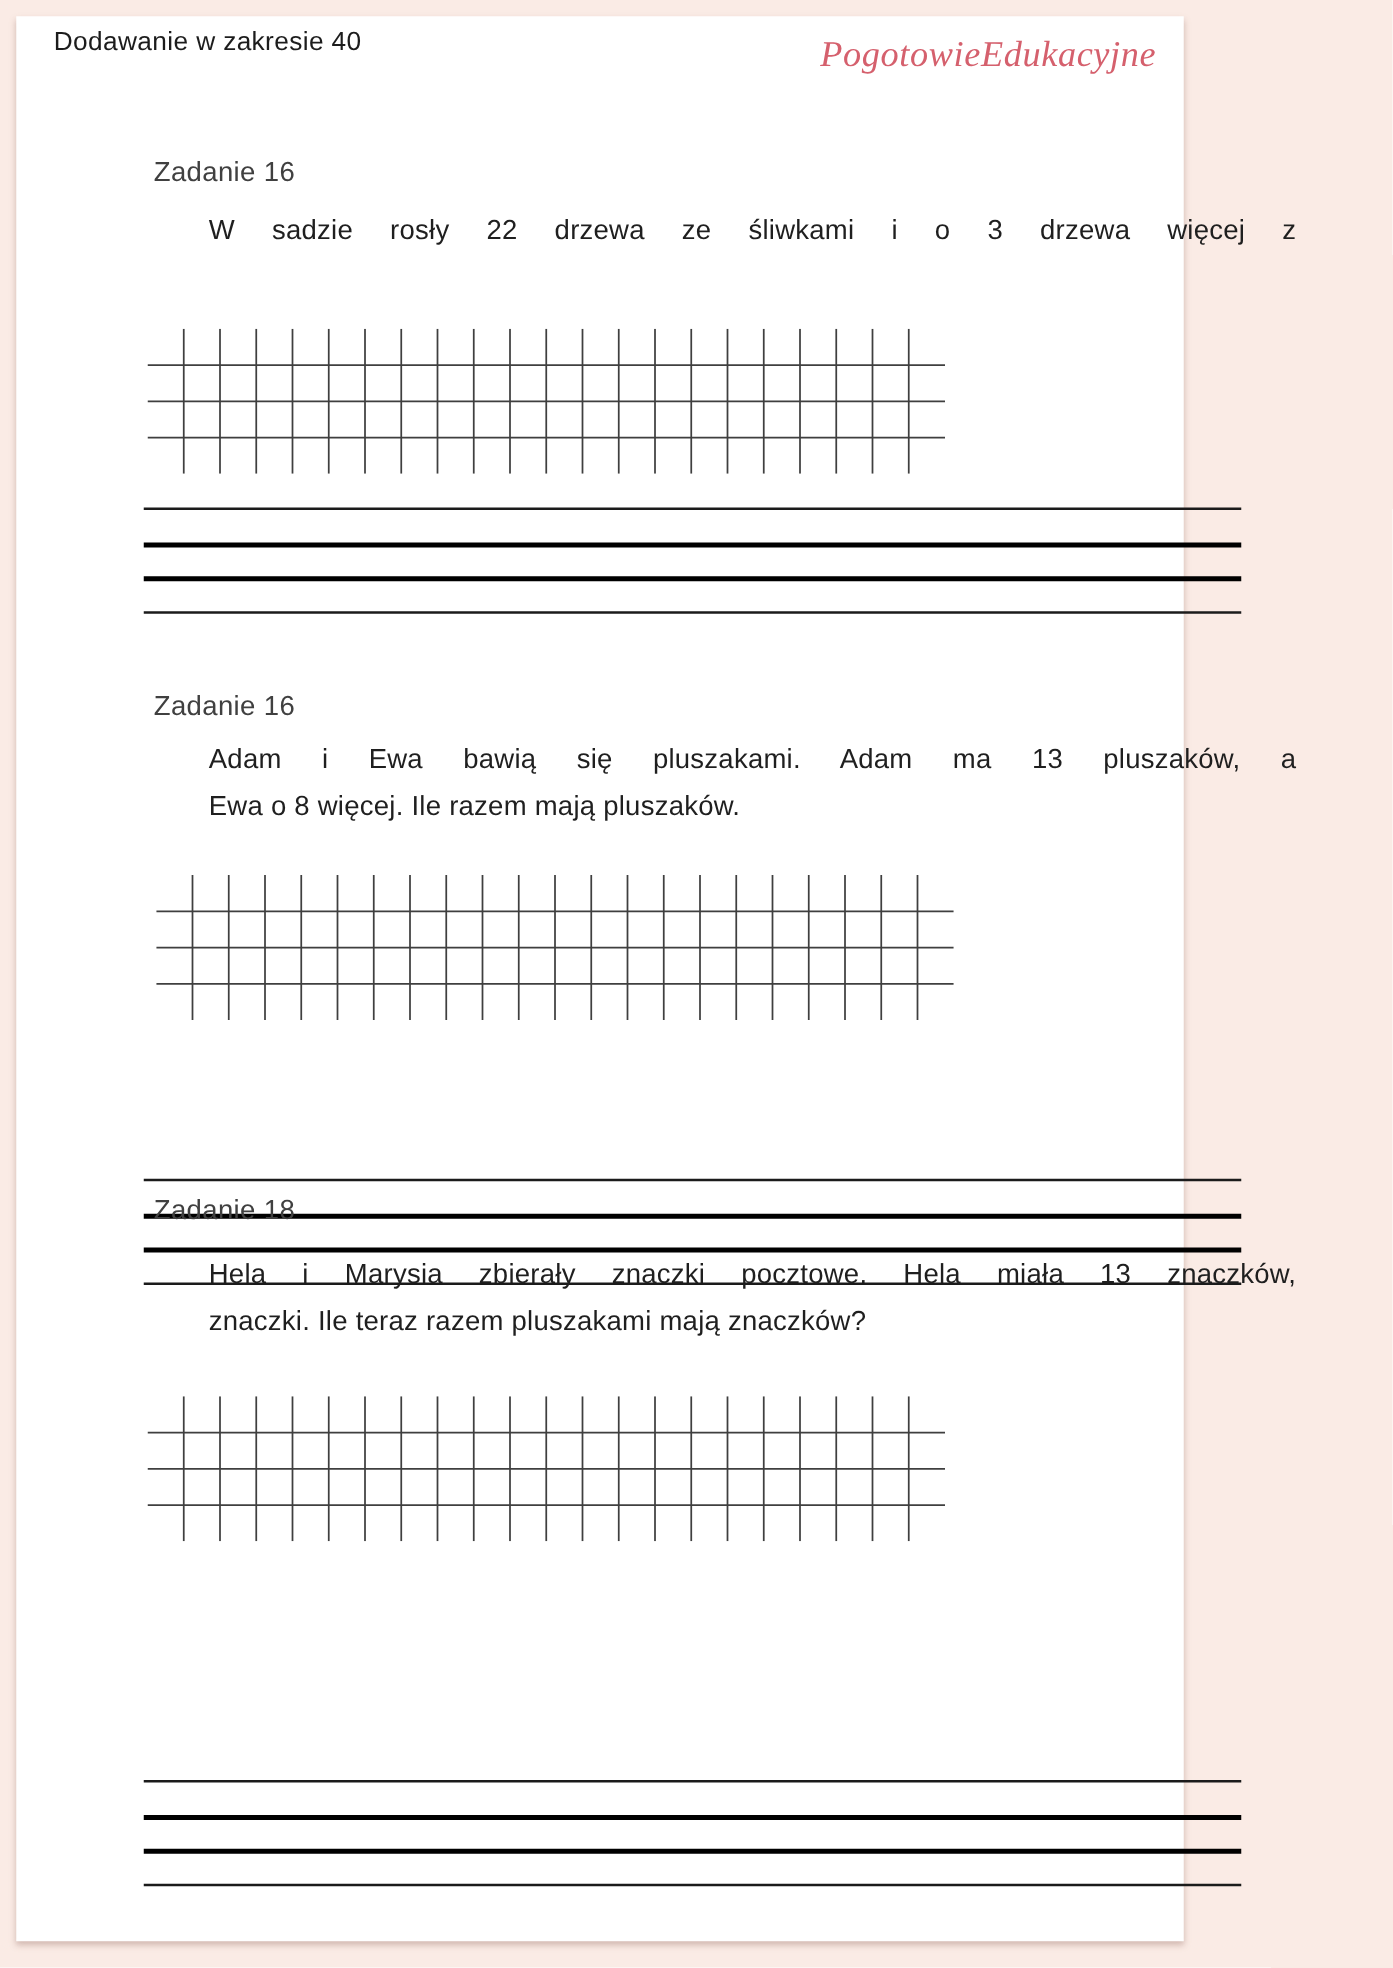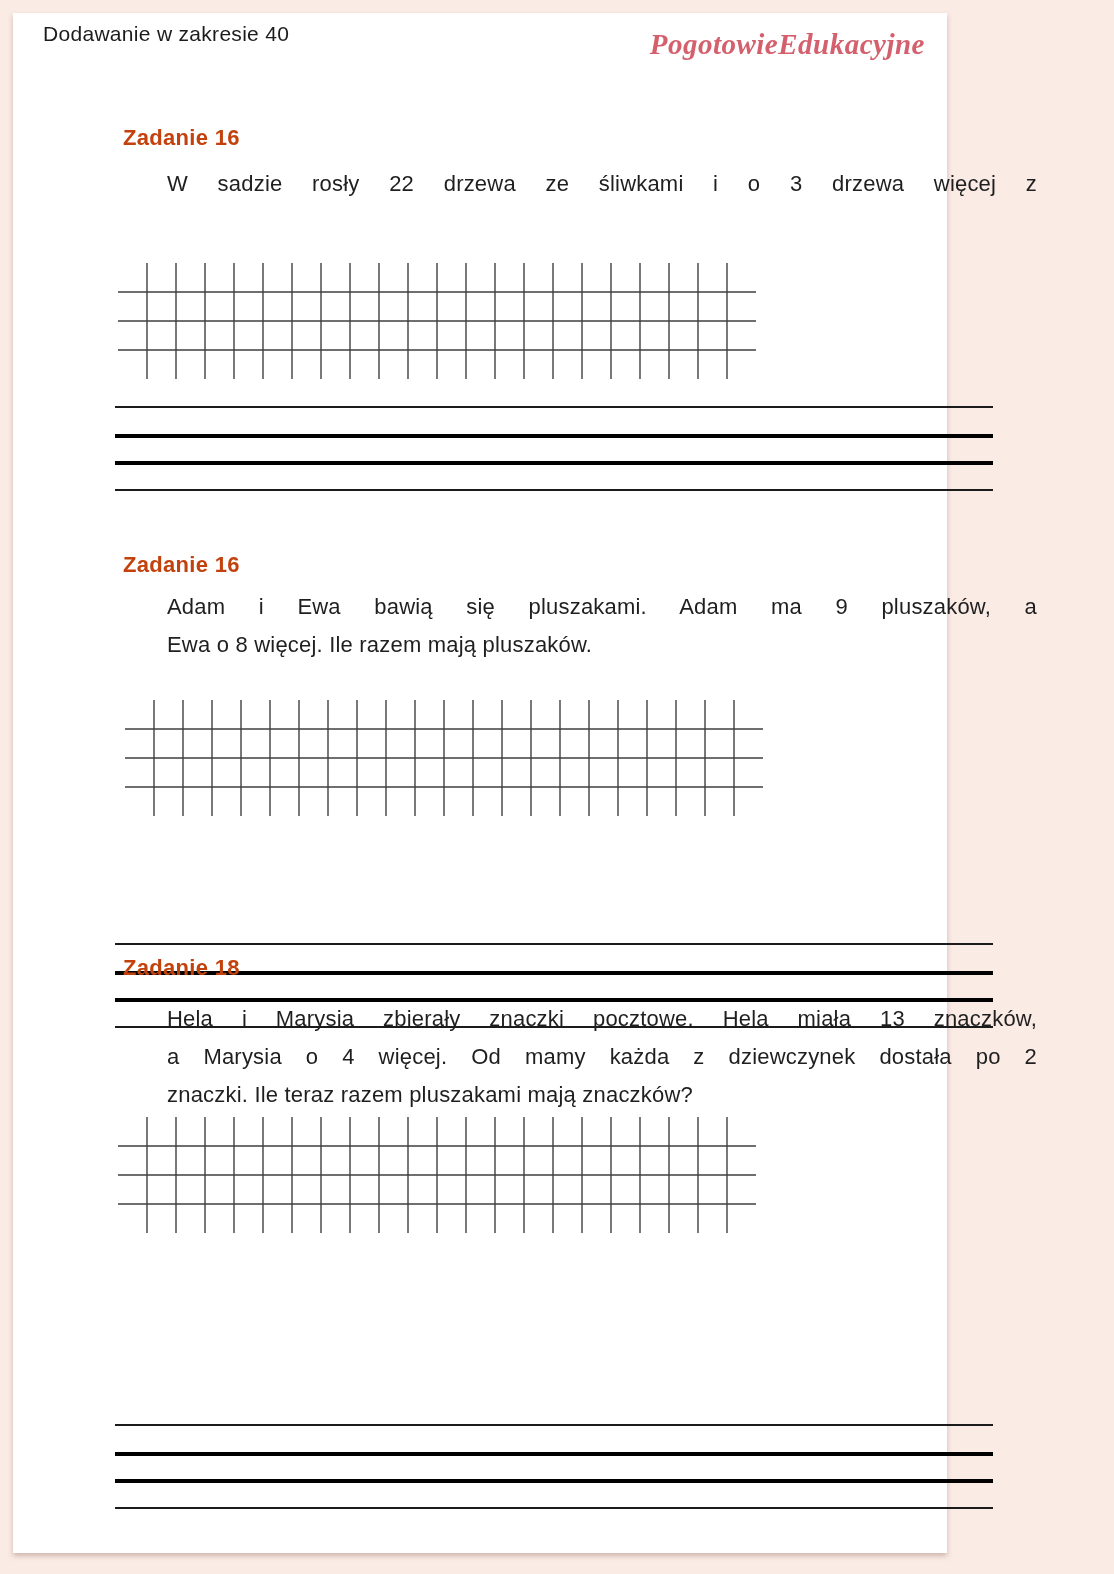--- a/index.html
+++ b/index.html
@@ -31,34 +31,34 @@
     line-height: 26px;
     letter-spacing: 0.3px;
     color: #1c1c1c;
   }
   .logo {
     position: absolute;
     top: 14px;
     right: 22px;
     font-family: cursive;
     font-style: italic;
-    font-weight: 700;
+    font-weight: 400;
     font-size: 29px;
     line-height: 34px;
     letter-spacing: 0.5px;
     color: #d5606d;
   }
   .abs { position: absolute; left: 110px; width: 870px; }
   .task-title {
     margin: 0;
     font-size: 22px;
-    font-weight: 700;
+    font-weight: 400;
     line-height: 30px;
     letter-spacing: 0.3px;
-    color: #c2410c;
+    color: #404040;
   }
   .task-body { font-size: 22px; letter-spacing: 0.2px; margin-left: 44px; }
   .bline { line-height: 38px; white-space: normal; }
   .bline.just { text-align: justify; text-align-last: justify; }
   .grid-wrap { margin-left: -5px; height: 116px; }
   #t17-grid { margin-left: 2px; }
   .grid-wrap svg { display: block; }
   .rules { position: relative; margin-left: -8px; width: 878px; height: 90px; }
   .rule { position: absolute; left: 0; width: 100%; height: 0; }
   .rule.thin  { border-top: 2px solid #1b1b1b; }
@@ -106,21 +106,21 @@
     </div>
   <div class="abs rules" style="top:393px">
       <div class="rule thin" style="top: 0px;"></div>
       <div class="rule thick" style="top: 28px;"></div>
       <div class="rule thick" style="top: 55px;"></div>
       <div class="rule thin" style="top: 83px;"></div>
     </div>
 
   <h2 class="abs task-title" style="top:537px">Zadanie 16</h2>
   <div class="abs task-body" style="top:575px">
-      <div class="bline just">Adam i Ewa bawią się pluszakami. Adam ma 9 pluszaków, a</div>
+      <div class="bline just">Adam i Ewa bawią się pluszakami. Adam ma 13 pluszaków, a</div>
       <div class="bline">Ewa o 8 więcej. Ile razem mają pluszaków.</div>
     </div>
   <div class="abs grid-wrap" style="top:687px" id="t17-grid">
       <svg width="638" height="116" xmlns="http://www.w3.org/2000/svg">
         <line x1="29" y1="0" x2="29" y2="116" stroke="#3f3f3f" stroke-width="1.4"></line>
         <line x1="58" y1="0" x2="58" y2="116" stroke="#3f3f3f" stroke-width="1.4"></line>
         <line x1="87" y1="0" x2="87" y2="116" stroke="#3f3f3f" stroke-width="1.4"></line>
         <line x1="116" y1="0" x2="116" y2="116" stroke="#3f3f3f" stroke-width="1.4"></line>
         <line x1="145" y1="0" x2="145" y2="116" stroke="#3f3f3f" stroke-width="1.4"></line>
         <line x1="174" y1="0" x2="174" y2="116" stroke="#3f3f3f" stroke-width="1.4"></line>
@@ -147,21 +147,20 @@
   <div class="abs rules" style="top:840px">
       <div class="rule thin" style="top: 0px;"></div>
       <div class="rule thick" style="top: 28px;"></div>
       <div class="rule thick" style="top: 55px;"></div>
       <div class="rule thin" style="top: 83px;"></div>
     </div>
 
   <h2 class="abs task-title" style="top:940px">Zadanie 18</h2>
   <div class="abs task-body" style="top:987px">
       <div class="bline just">Hela i Marysia zbierały znaczki pocztowe. Hela miała 13 znaczków,</div>
-      <div class="bline just">a Marysia o 4 więcej. Od mamy każda z dziewczynek dostała po 2</div>
       <div class="bline">znaczki. Ile teraz razem pluszakami mają znaczków?</div>
     </div>
   <div class="abs grid-wrap" style="top:1104px" id="t18-grid">
       <svg width="638" height="116" xmlns="http://www.w3.org/2000/svg">
         <line x1="29" y1="0" x2="29" y2="116" stroke="#3f3f3f" stroke-width="1.4"></line>
         <line x1="58" y1="0" x2="58" y2="116" stroke="#3f3f3f" stroke-width="1.4"></line>
         <line x1="87" y1="0" x2="87" y2="116" stroke="#3f3f3f" stroke-width="1.4"></line>
         <line x1="116" y1="0" x2="116" y2="116" stroke="#3f3f3f" stroke-width="1.4"></line>
         <line x1="145" y1="0" x2="145" y2="116" stroke="#3f3f3f" stroke-width="1.4"></line>
         <line x1="174" y1="0" x2="174" y2="116" stroke="#3f3f3f" stroke-width="1.4"></line>

